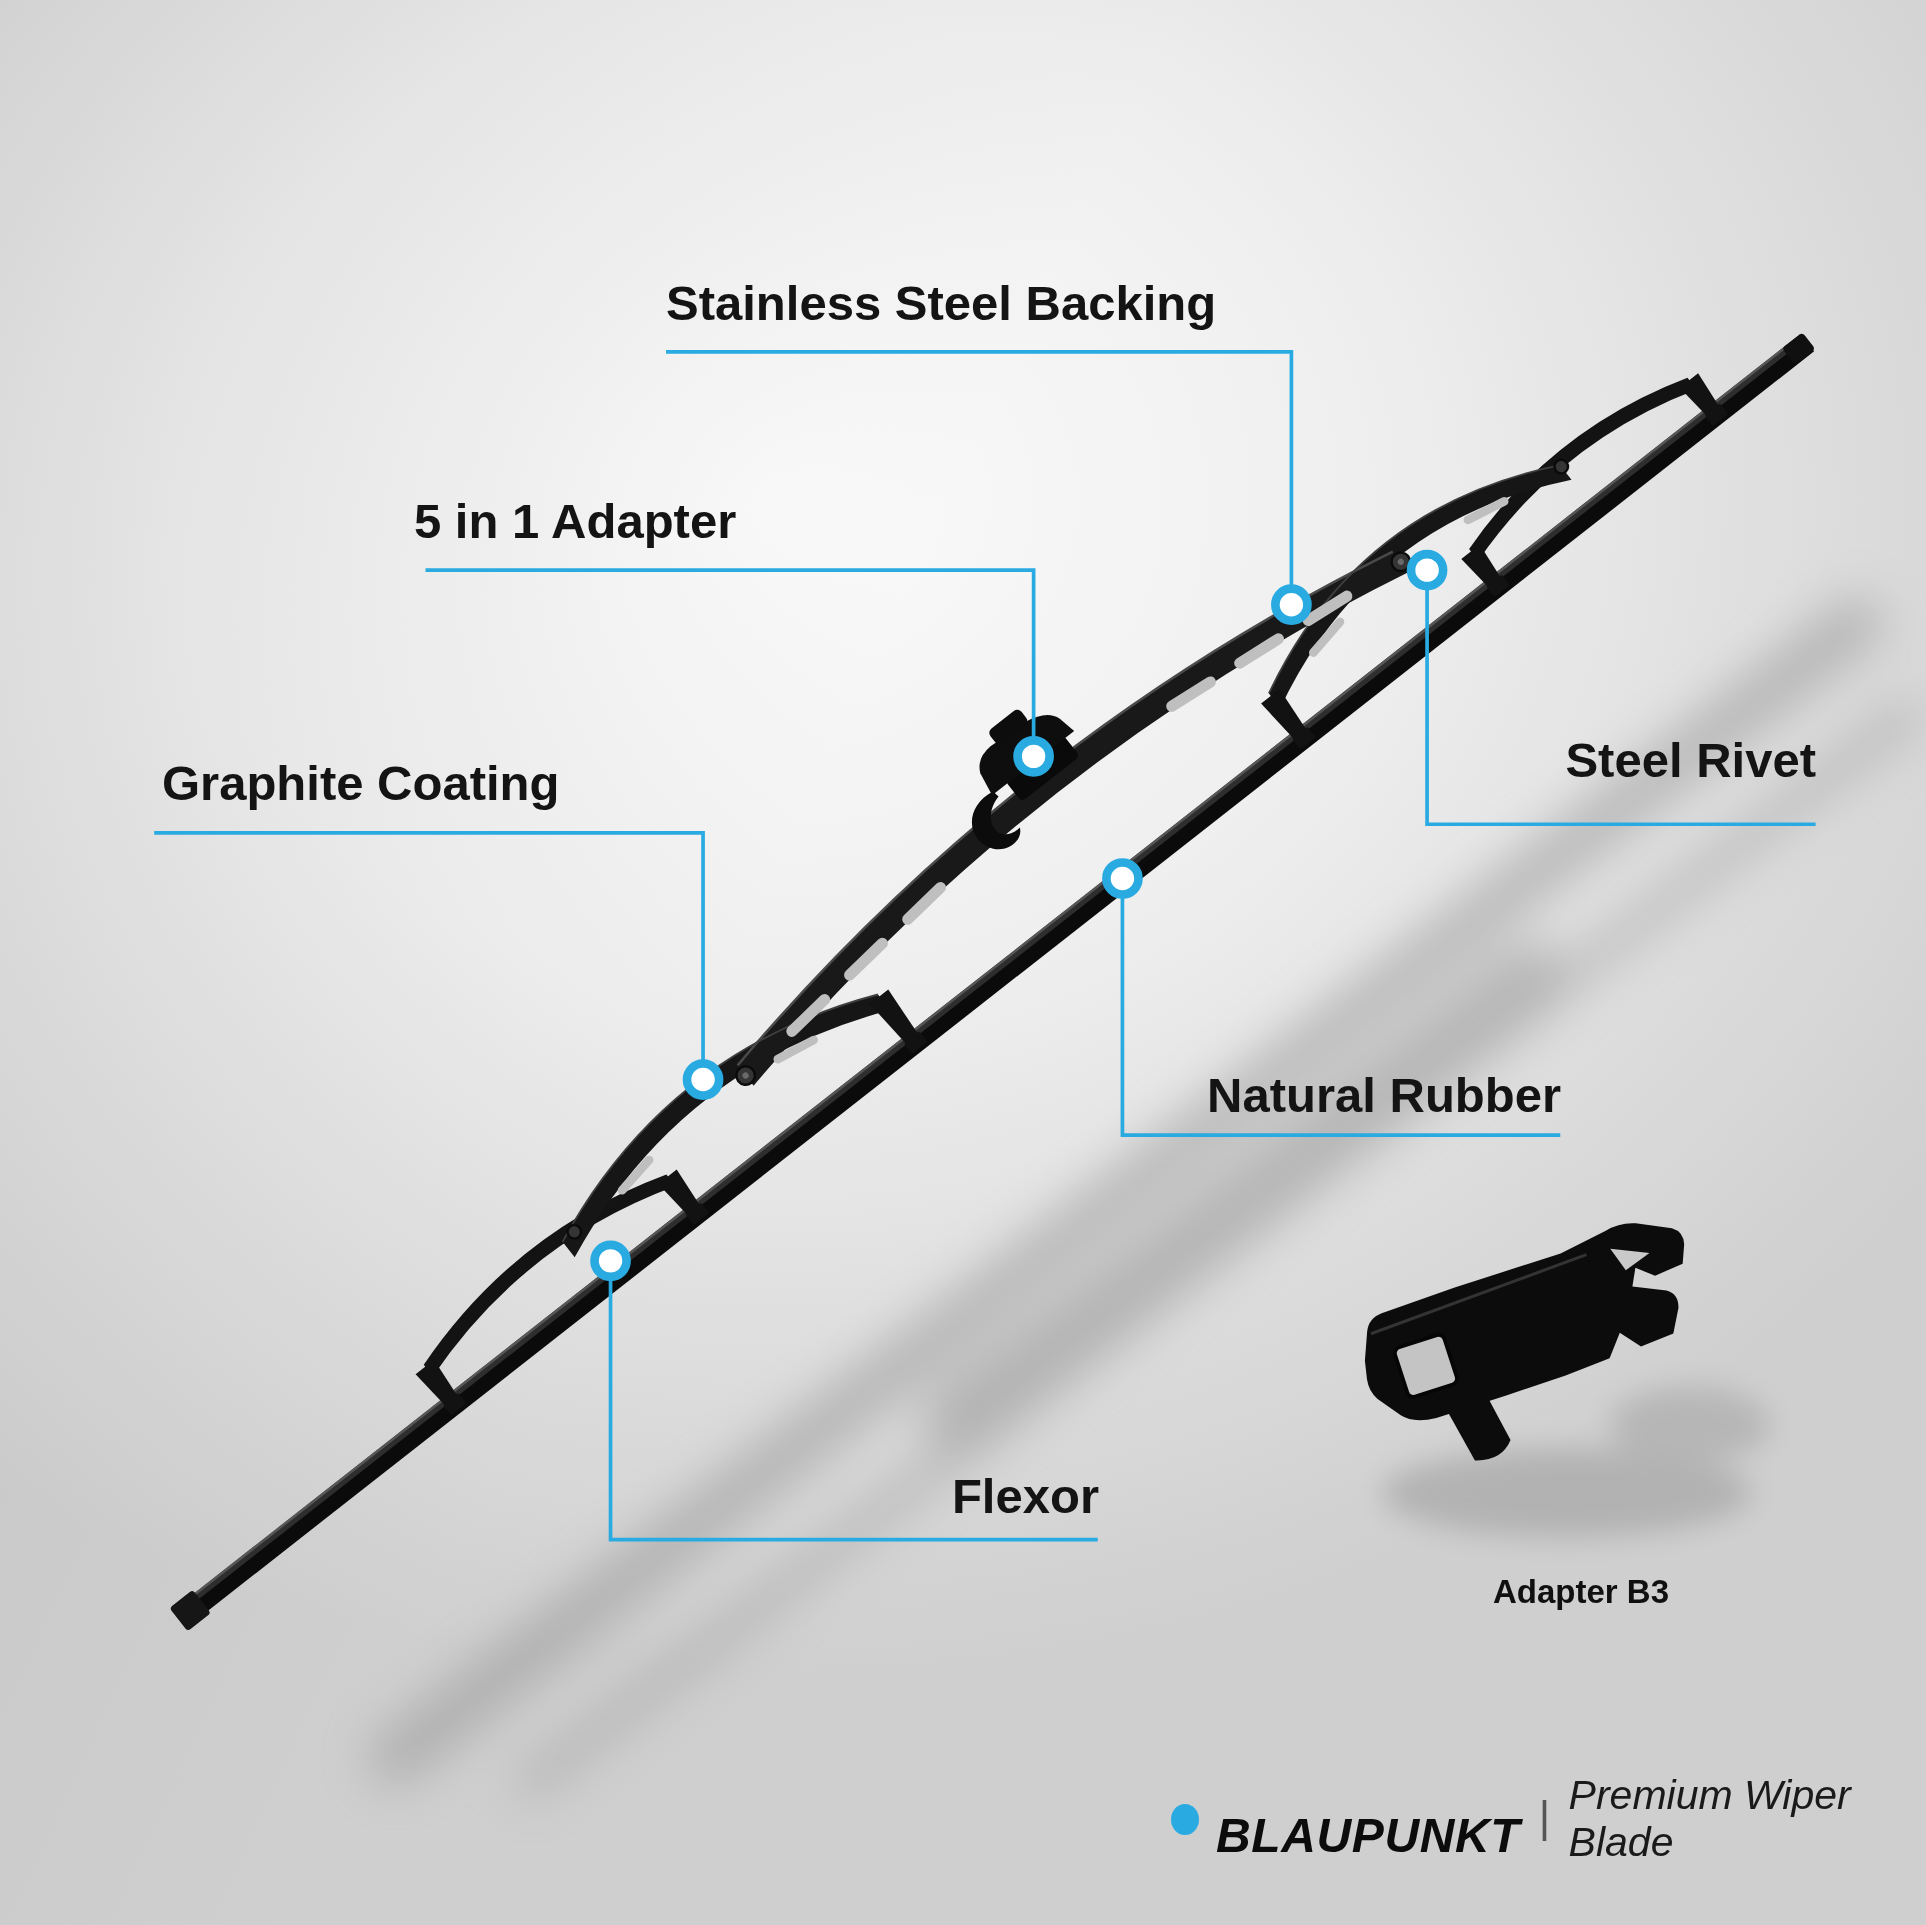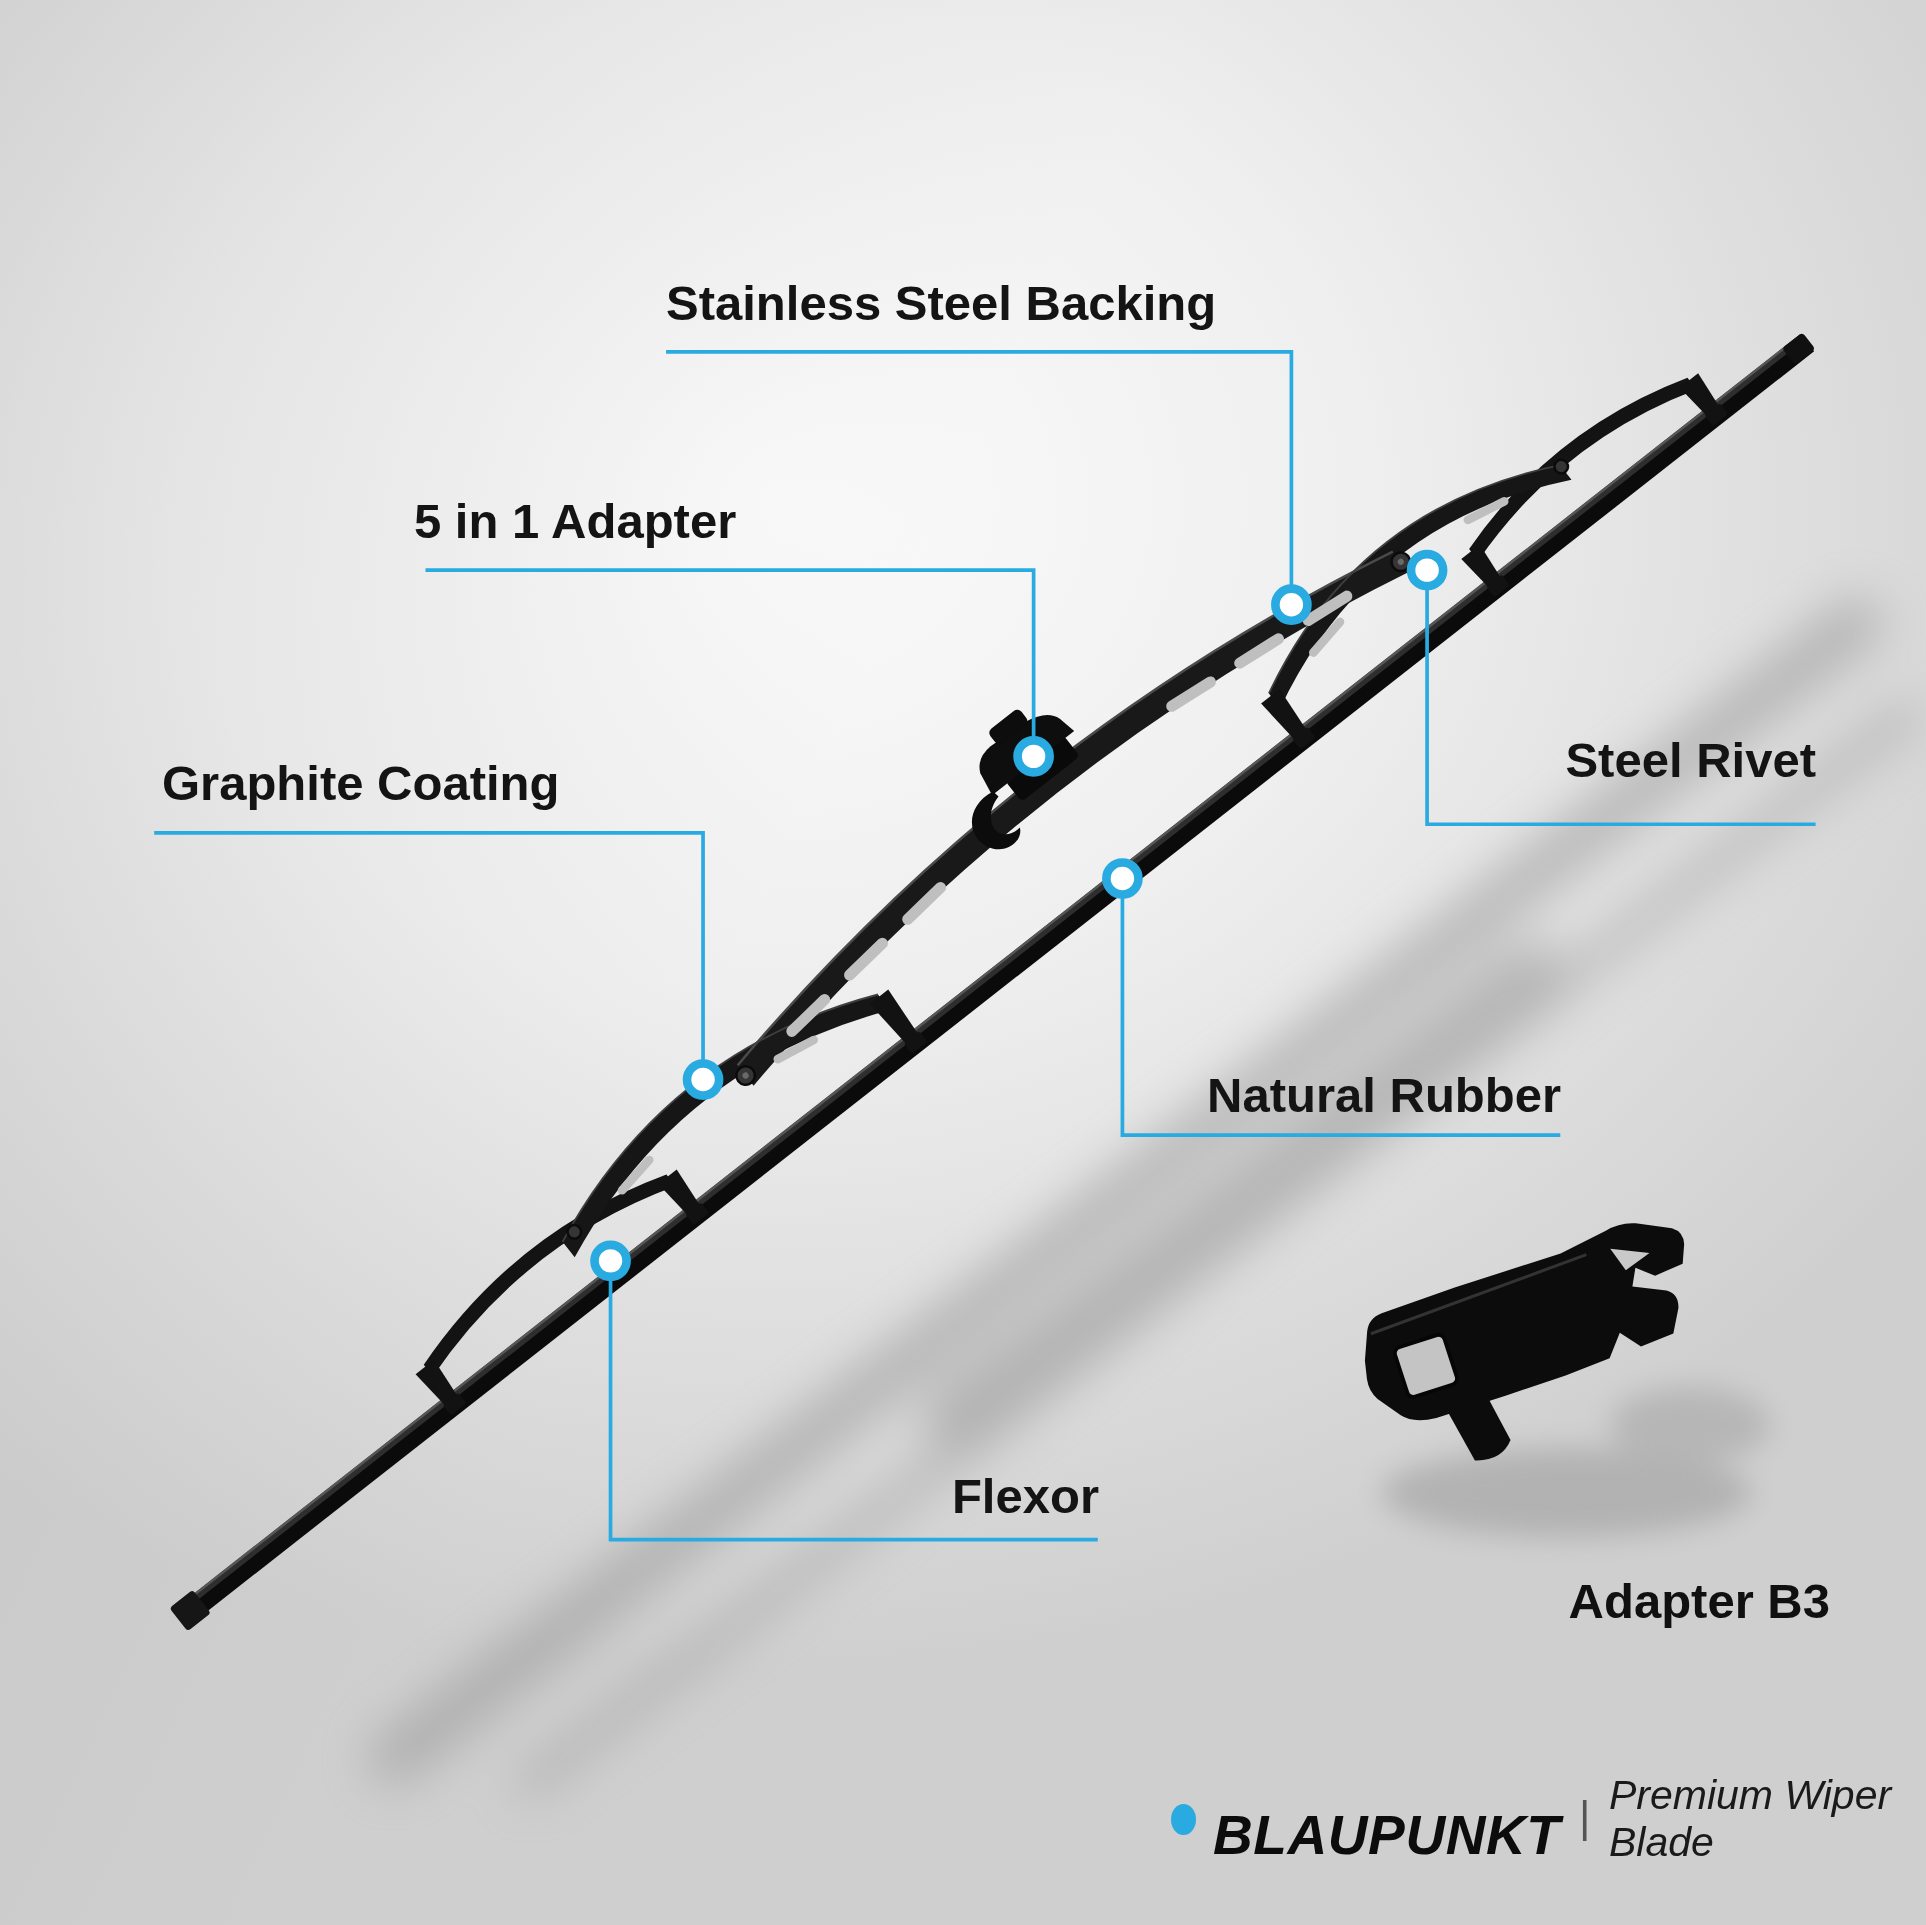--- a/index.html
+++ b/index.html
@@ -16,26 +16,26 @@
     font-size:99px;font-weight:bold;letter-spacing:-1.9px;color:#0d0d0d;
   }
   .callout{position:absolute;font-size:49px;font-weight:bold;color:#141414;white-space:nowrap;}
   #co-backing{left:666px;top:275px;}
   #co-adapter5{left:414px;top:493px;}
   #co-graphite{left:162px;top:755px;}
   #co-rivet{right:110px;top:732px;text-align:left;}
   #co-rubber{right:365px;top:1067px;text-align:right;}
   #co-flexor{right:827px;top:1468px;text-align:left;}
   .caption{
-    position:absolute;left:1332px;width:498px;top:1573px;text-align:right;
-    font-size:49px;font-weight:bold;color:#101010;
+    position:absolute;left:1332px;width:498px;top:1573px;text-align:center;
+    font-size:33px;font-weight:bold;color:#101010;
   }
   .footer{position:absolute;left:1171px;top:1787px;height:64px;display:flex;align-items:center;}
   .brand-dot{width:31px;height:31px;border-radius:50%;background:#29ABE2;margin-right:17.3px;}
-  .brand{font-size:55px;font-weight:bold;font-style:italic;letter-spacing:0.6px;color:#0c0c0c;margin-top:32px;}
+  .brand{font-size:48px;font-weight:bold;font-style:italic;letter-spacing:0.6px;color:#0c0c0c;margin-top:32px;}
   .sep{font-size:44px;font-weight:normal;color:#555;margin:0 18.5px;transform:translateY(-2.5px);}
   .tagline{font-size:41px;font-style:italic;color:#1a1a1a;}
 </style>
 </head>
 <body>
 
 <div class="canvas">
 
   <svg class="art" width="1926" height="1926" viewBox="0 0 3123 3122">
     <defs>

